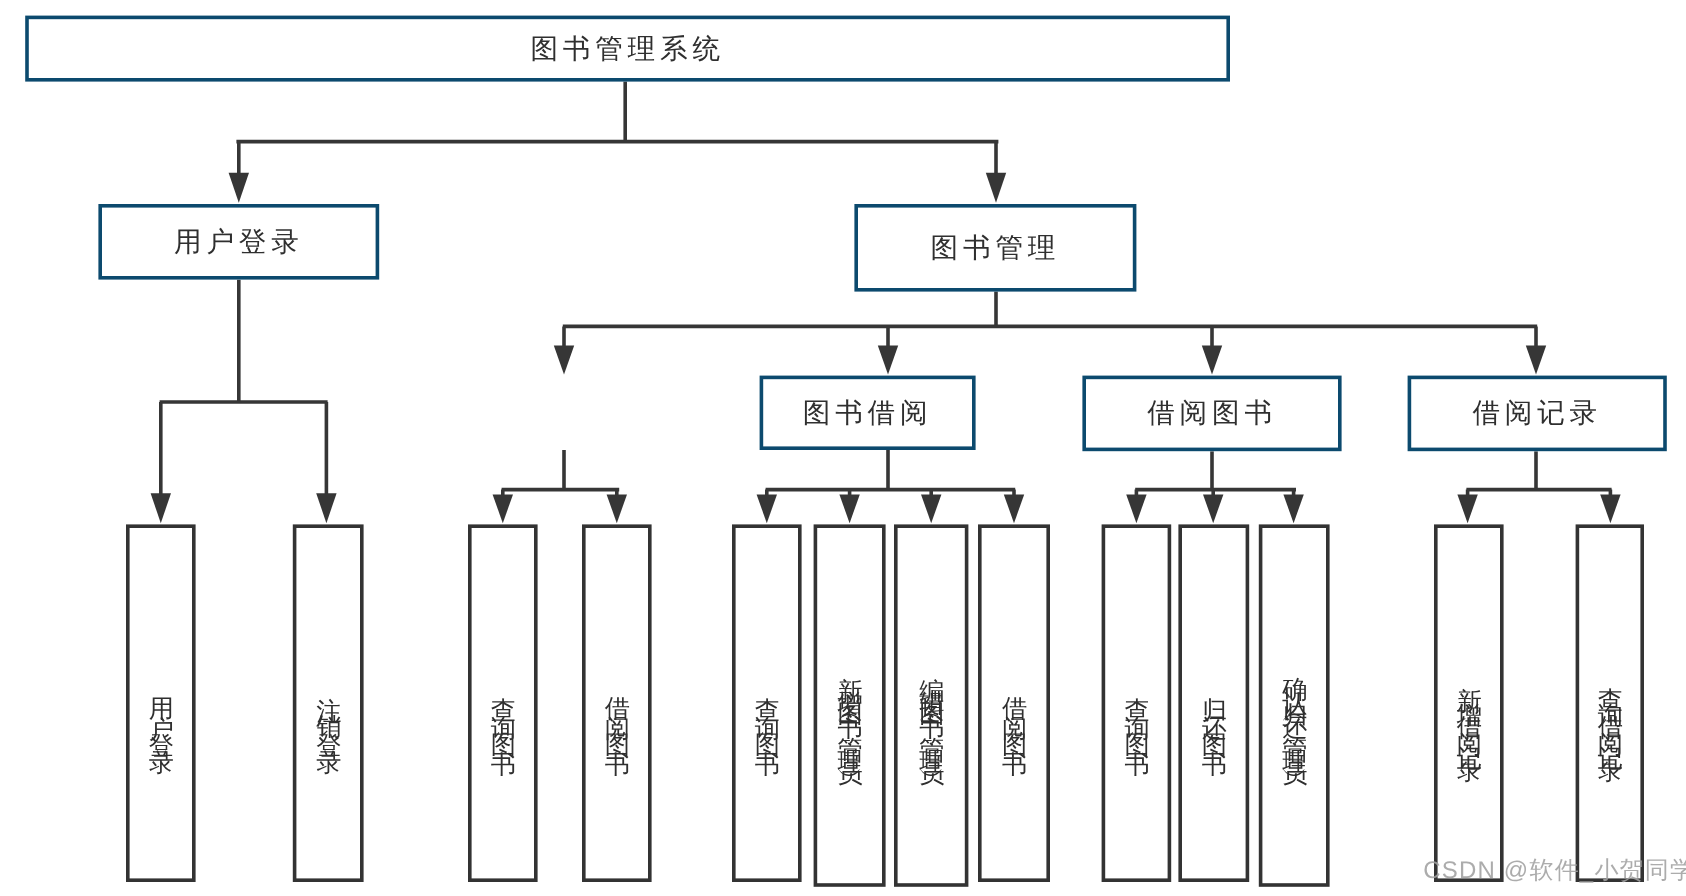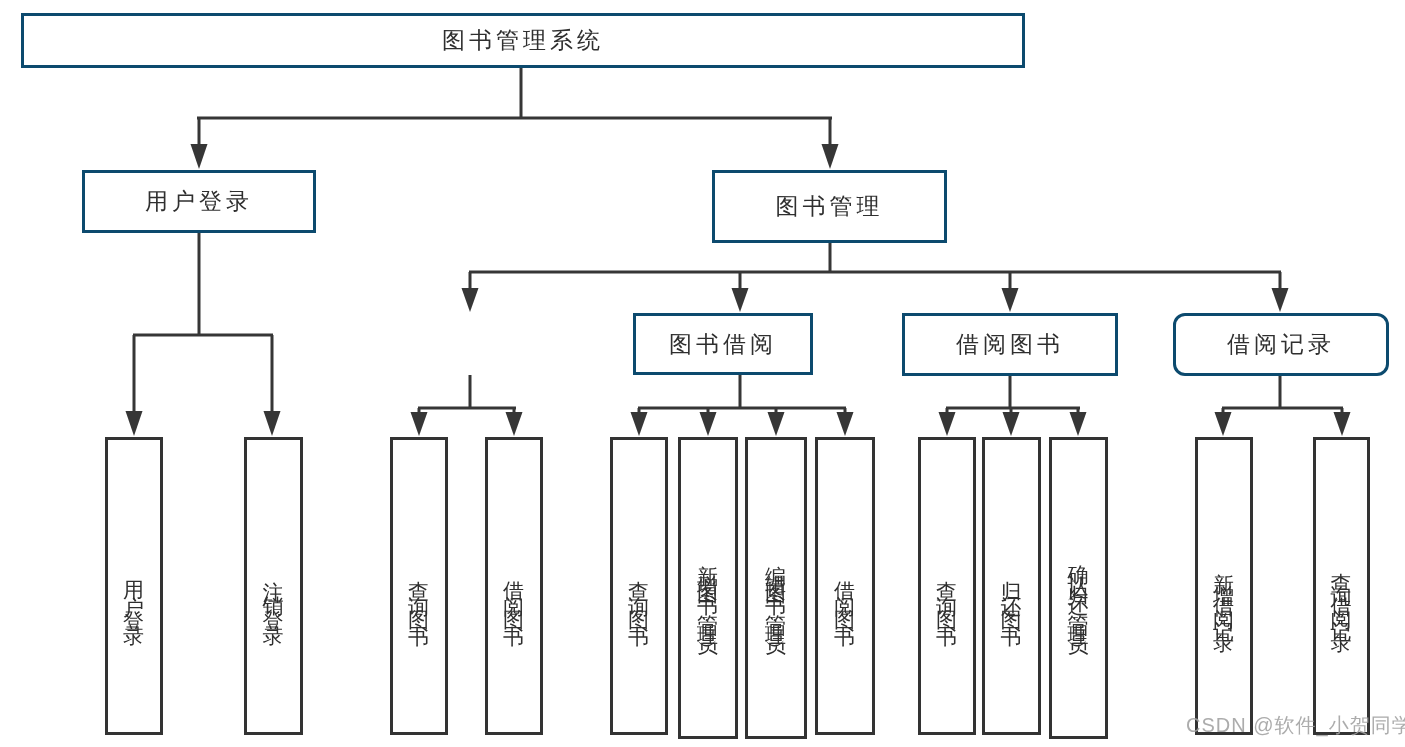--- a/index.html
+++ b/index.html
@@ -24,21 +24,21 @@
   .v4{letter-spacing:15px;margin-bottom:-15px;}
   .v6{letter-spacing:12px;margin-bottom:-12px;}
   .v9{letter-spacing:10px;margin-bottom:-10px;}
   
   .n-root{left:21px;top:13px;width:1004px;height:55px;}
   .n-userlogin{left:82px;top:170px;width:234px;height:63px;}
   .n-bookmgmt{left:712px;top:170px;width:235px;height:73px;}
   .n-newbook{left:362px;top:313px;width:216px;height:62px;}
   .n-bookborrow{left:633px;top:313px;width:180px;height:62px;}
   .n-currentborrow{left:902px;top:313px;width:216px;height:63px;}
-  .n-records{left:1173px;top:313px;width:216px;height:63px;border-radius:12px;}
+  .n-records{left:1173px;top:313px;width:216px;height:63px;}
   
   .lf-ul1{left:105px;width:58px;}
   .lf-ul2{left:244px;width:59px;}
   .lf-nb1{left:390px;width:58px;}
   .lf-nb2{left:485px;width:58px;}
   .lf-bb1{left:610px;width:58px;}
   .lf-bb2{left:678px;width:60px;height:302px;}
   .lf-bb3{left:745px;width:62px;height:302px;}
   .lf-bb4{left:815px;width:60px;}
   .lf-cb1{left:918px;width:58px;}

